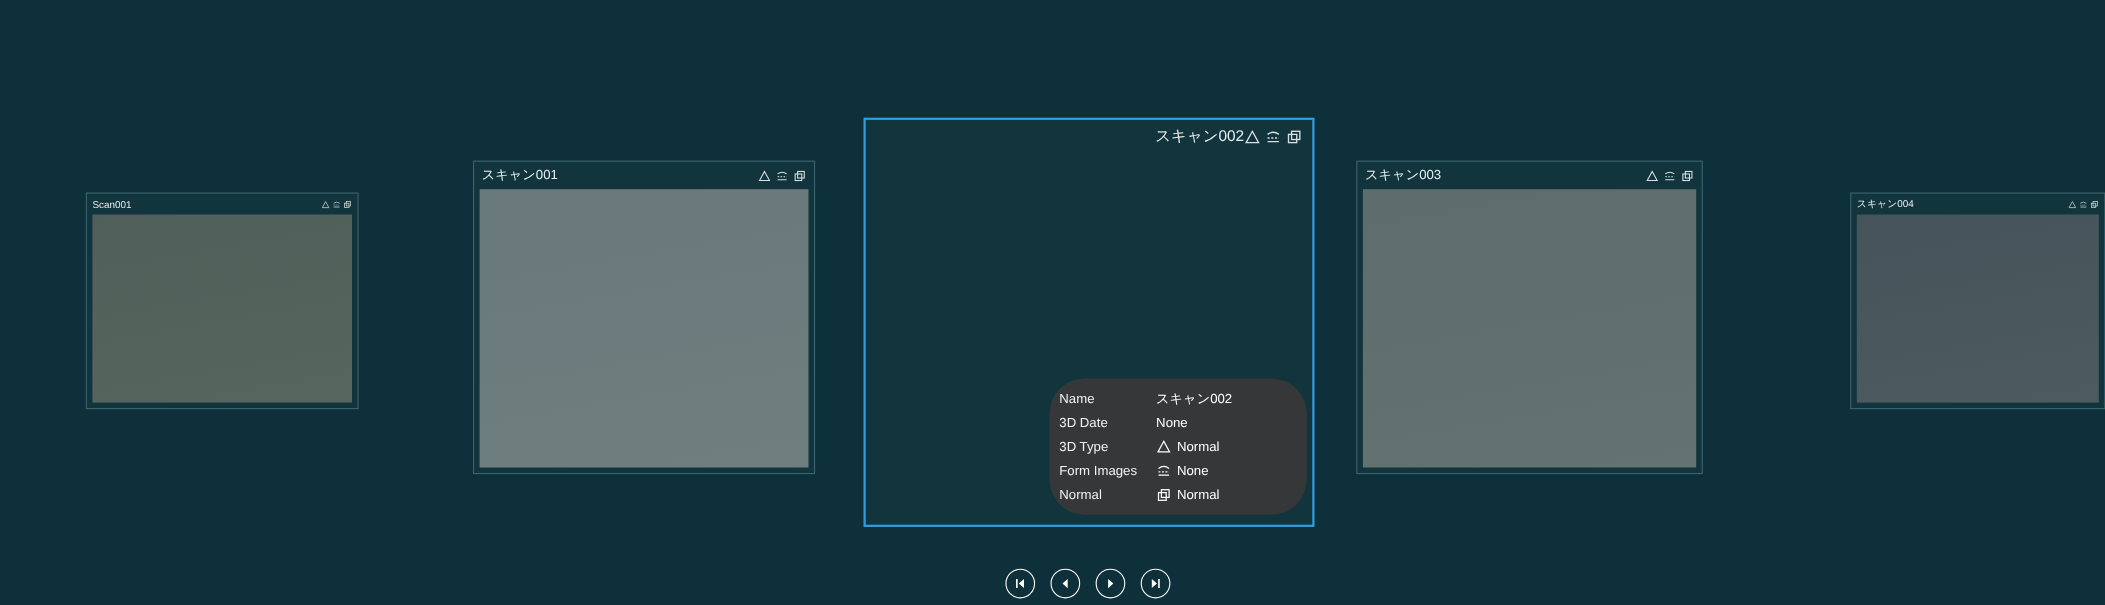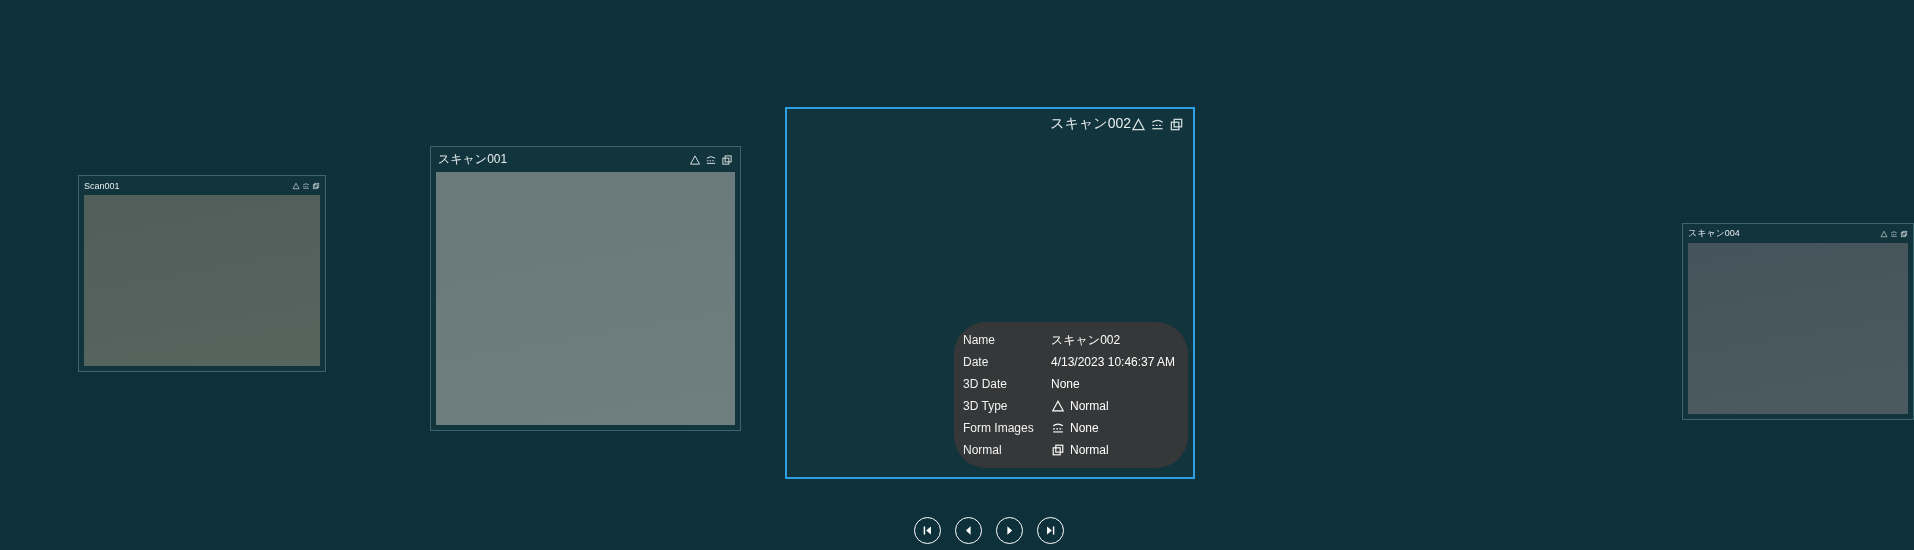--- a/index.html
+++ b/index.html
@@ -116,26 +116,20 @@
     <div class="card-thumb" style="background: linear-gradient(170deg, rgb(123, 120, 114), rgb(153, 149, 140));"></div>
 
     <div class="info-panel">
       <div class="info-row">
         <span class="info-label">Name</span>
         <span class="info-val-cell">
             <span>スキャン002</span>
           </span>
       </div>
       <div class="info-row">
-        <span class="info-label">Date</span>
-        <span class="info-val-cell">
-            <span>4/13/2023 10:46:37 AM</span>
-          </span>
-      </div>
-      <div class="info-row">
         <span class="info-label">3D Date</span>
         <span class="info-val-cell">
             <span>None</span>
           </span>
       </div>
       <div class="info-row">
         <span class="info-label">3D Type</span>
         <span class="info-val-cell">
           <svg class="ic" viewBox="0 0 16 16">
               <path d="M8 2.5 L14 13.5 H2 Z" fill="none" stroke="currentColor" stroke-width="1.3"></path>
@@ -160,22 +154,42 @@
           <svg class="ic" viewBox="0 0 16 16">
               <rect x="5.5" y="2.5" width="8" height="8" fill="none" stroke="currentColor" stroke-width="1.3"></rect>
               <rect x="2.5" y="5.5" width="8" height="8" fill="none" stroke="currentColor" stroke-width="1.3"></rect>
             </svg>
           <span>Normal</span>
         </span>
       </div>
     </div>
   </div>
 
-
-  <div class="card card--sm" style="left:1682px; top:175px; width:232px; height:197px;margin-top:48px;">
+  <div class="card card--md" style="left:1233px; top:146px; width:315px; height:285px;">
+    <div class="card-header">
+      <span class="card-title">スキャン003</span>
+      <span class="card-icons">
+        <svg class="ic" viewBox="0 0 16 16">
+            <path d="M8 2.5 L14 13.5 H2 Z" fill="none" stroke="currentColor" stroke-width="1.3"></path>
+          </svg>
+        <svg class="ic" viewBox="0 0 16 16">
+            <path d="M2.5 5.5 Q8 1.5 13.5 5.5" fill="none" stroke="currentColor" stroke-width="1.3"></path>
+            <path d="M2.5 9 H13.5" fill="none" stroke="currentColor" stroke-width="1.3" stroke-dasharray="2 1.6"></path>
+            <path d="M2.5 12.5 H13.5" fill="none" stroke="currentColor" stroke-width="1.3"></path>
+          </svg>
+        <svg class="ic" viewBox="0 0 16 16">
+            <rect x="5.5" y="2.5" width="8" height="8" fill="none" stroke="currentColor" stroke-width="1.3"></rect>
+            <rect x="2.5" y="5.5" width="8" height="8" fill="none" stroke="currentColor" stroke-width="1.3"></rect>
+          </svg>
+      </span>
+    </div>
+    <div class="card-thumb" style="background: linear-gradient(170deg, rgb(93, 108, 108), rgb(100, 114, 113));"></div>
+  </div>
+
+  <div class="card card--sm" style="left:1682px; top:175px; width:232px; height:197px;">
     <div class="card-header">
       <span class="card-title">スキャン004</span>
       <span class="card-icons">
         <svg class="ic" viewBox="0 0 16 16">
             <path d="M8 2.5 L14 13.5 H2 Z" fill="none" stroke="currentColor" stroke-width="1.3"></path>
           </svg>
         <svg class="ic" viewBox="0 0 16 16">
             <path d="M2.5 5.5 Q8 1.5 13.5 5.5" fill="none" stroke="currentColor" stroke-width="1.3"></path>
             <path d="M2.5 9 H13.5" fill="none" stroke="currentColor" stroke-width="1.3" stroke-dasharray="2 1.6"></path>
             <path d="M2.5 12.5 H13.5" fill="none" stroke="currentColor" stroke-width="1.3"></path>

